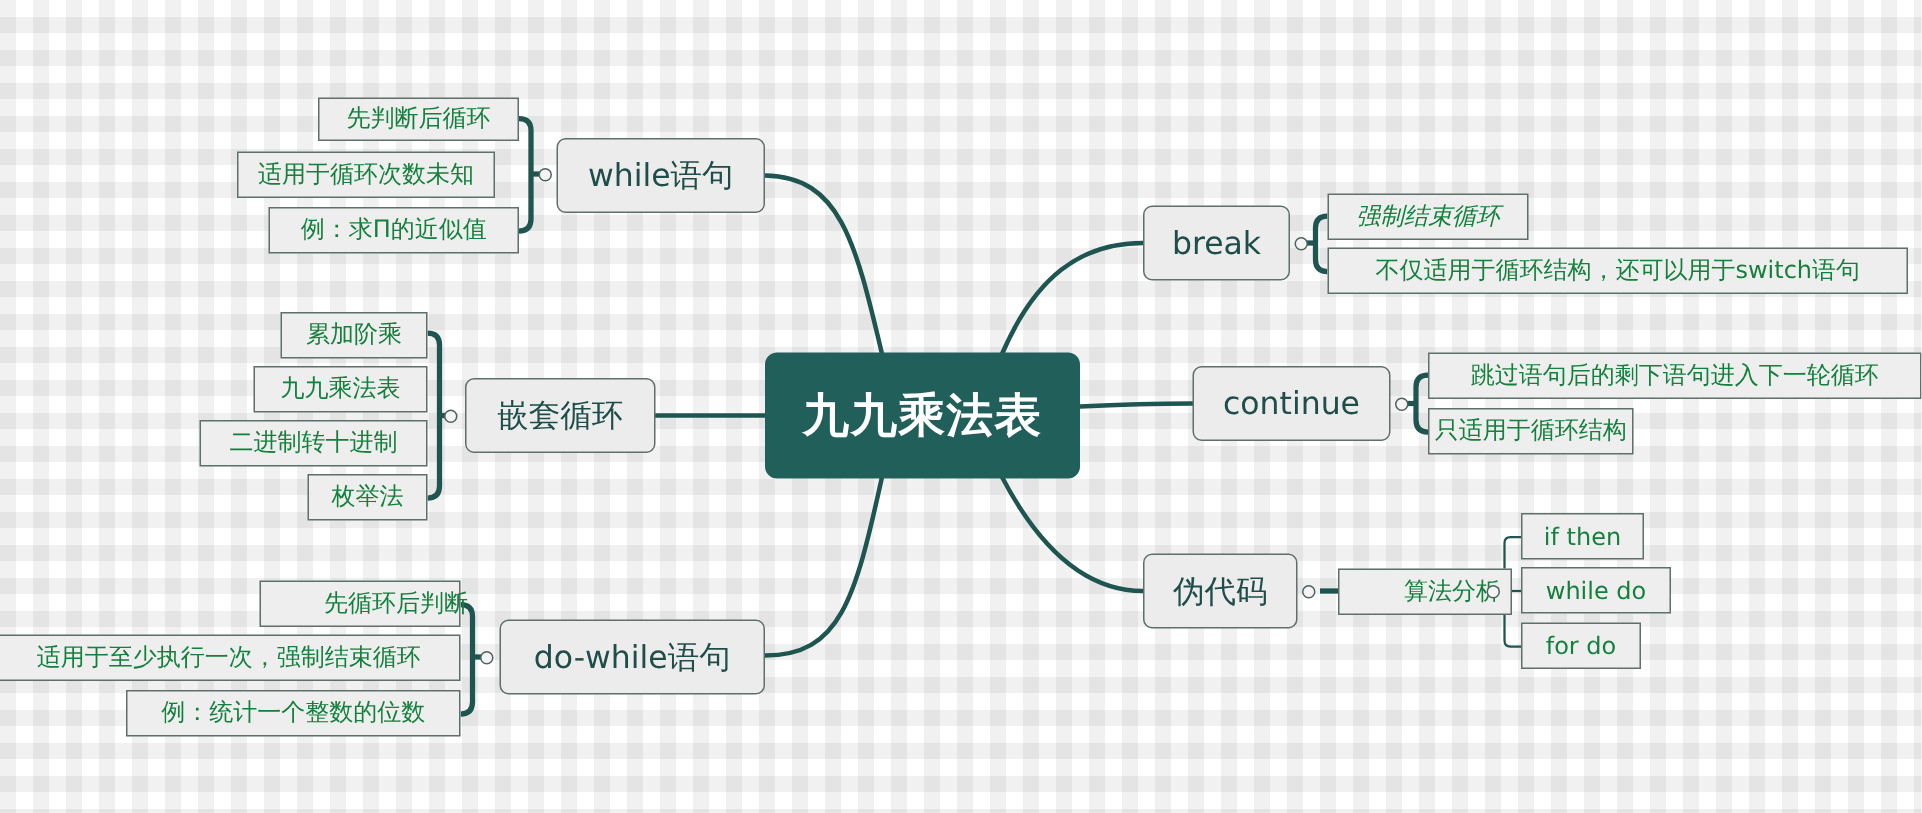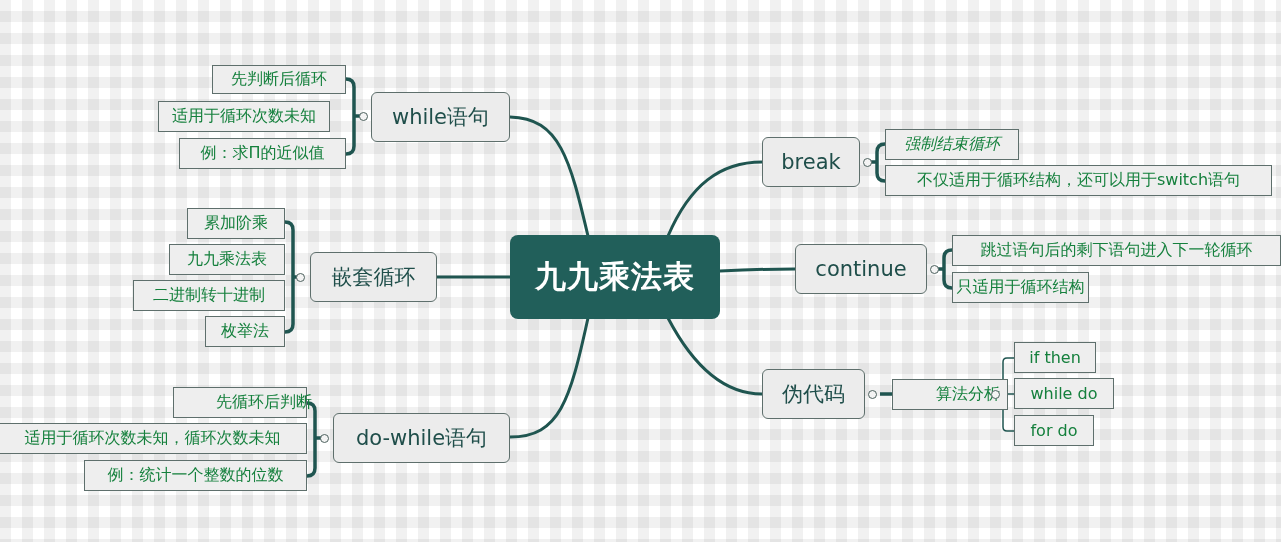--- a/index.html
+++ b/index.html
@@ -111,21 +111,21 @@
   </div>
 
 <div class="node main" style="left:333px; top:413px; width:177px; height:50px;">
   <span>do-while语句</span>
 </div>
 <div class="toggle" style="left:320px; top:434px;"></div>
 <div class="node leaf" style="left:173px; top:387px; width:134px; height:31px;padding-left:48px;">
   <span>先循环后判断</span>
   </div>
 <div class="node leaf" style="left:-2px; top:423px; width:309px; height:31px;">
-  <span>适用于循环次数未知，循环次数未知</span>
+  <span>适用于至少执行一次，强制结束循环</span>
   </div>
 <div class="node leaf" style="left:84px; top:460px; width:223px; height:31px;">
   <span>例：统计一个整数的位数</span>
   </div>
 
 <div class="node main" style="left:762px; top:137px; width:98px; height:50px;">
   <span>break</span>
 </div>
 <div class="toggle" style="left:863px; top:158px;"></div>
 <div class="node leaf" style="left:885px; top:129px; width:134px; height:31px;font-style:italic;">

